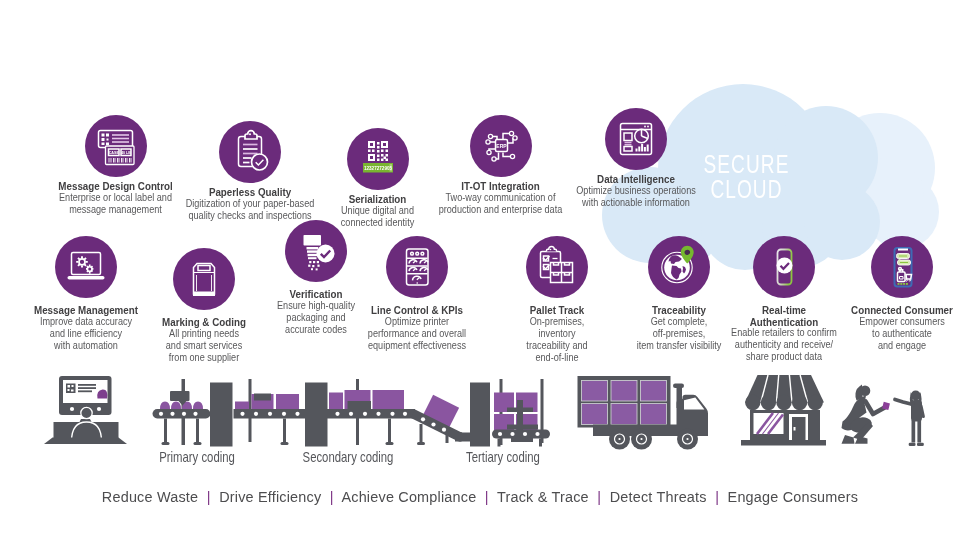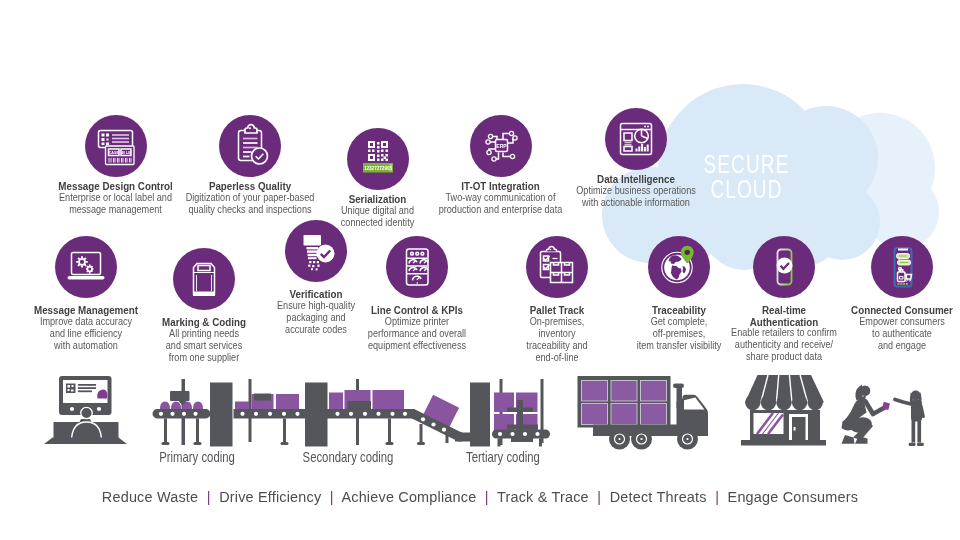--- a/index.html
+++ b/index.html
@@ -77,21 +77,21 @@
         <path d="M38,43 v4.5"></path>
    <path d="M40.5,43 v4.5"></path>
         <path d="M42,43 v4.5"></path>
         <path d="M44.5,43 v4.5"></path>
         <path d="M46,43 v4.5"></path>
   </g>
  </svg>
  <div class="t">Message Design Control</div>
  <div class="d">Enterprise or local label and<br>message management</div>
 </div>
-<div class="item" style="left:170px;top:115px;width:160px">
+<div class="item" style="left:170px;top:121px;width:160px">
  <svg width="62" height="62" viewBox="0 0 62 62">
       <circle cx="31" cy="31" r="31" fill="#6b2b7b"></circle>
   <rect x="19.5" y="15.5" width="23" height="30" rx="2.5" class="ic" stroke-width="1.7"></rect>
   <path d="M26,18 v-3.2 q0,-1.8 1.8,-1.8 h0.9 a3.3,3.3 0 0 1 6.6,0 h0.9 q1.8,0 1.8,1.8 v3.2 z" fill="#6b2b7b" stroke="#fff" stroke-width="1.7"></path>
   <circle cx="31" cy="13.2" r="1" fill="#fff"></circle>
   <g stroke-width="1.7">
    <path d="M24,23.5 h14.5" stroke="#dbb6e0"></path>
    <path d="M24,28 h14.5" stroke="#fff"></path>
    <path d="M24,32.5 h14.5" stroke="#dbb6e0"></path>
    <path d="M24,37 h8.5" stroke="#fff"></path>

